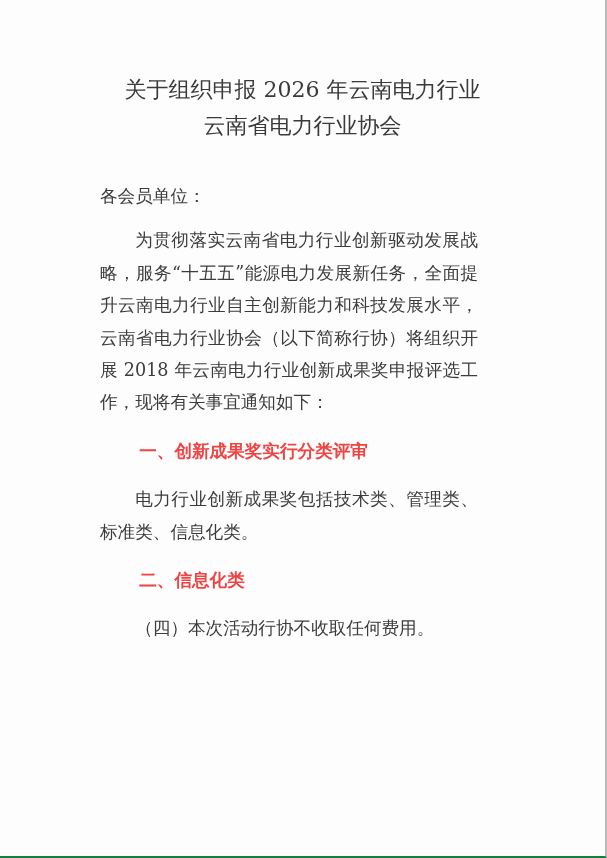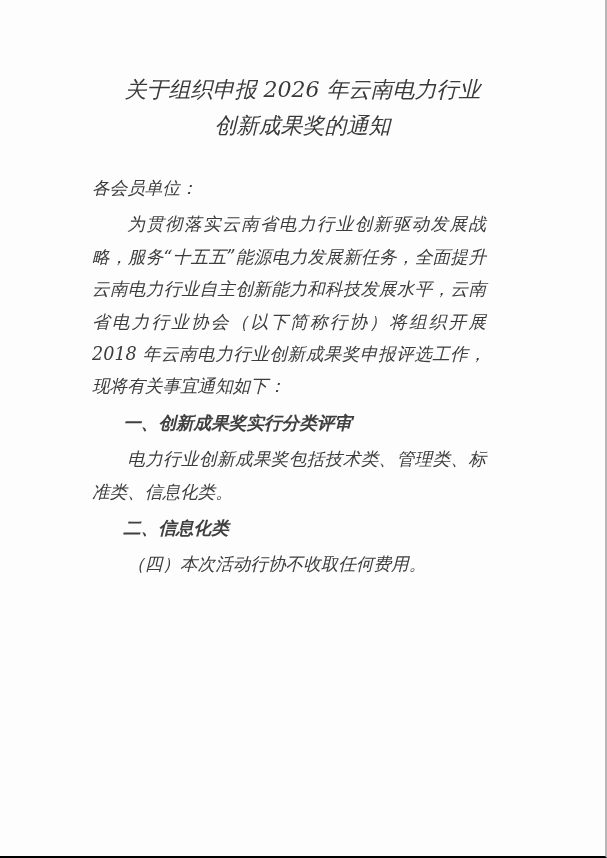--- a/index.html
+++ b/index.html
@@ -16,22 +16,21 @@
       color: #333;
     }
     .page {
       position: absolute;
       left: 0;
       top: 0;
       width: 605px;
       height: 856px;
       background: #fdfdfd;
       border-right: 2px solid #b8b8b8;
-      border-bottom: 2px solid #000000;
-      font-style: italic;
+      border-bottom: 2px solid #15803d;
     }
     .title-block {
       position: absolute;
       left: 0;
       top: 72px;
       width: 605px;
       text-align: center;
       font-size: 22px;
       line-height: 36px;
       color: #3a3a3a;
@@ -44,41 +43,41 @@
       position: absolute;
       left: 88px;
       top: 168px;
       width: 402px;
       font-size: 17.6px;
       line-height: 32.4px;
       color: #3c3c3c;
       text-align: justify;
     }
     .p {
-      margin: 4px;
+      margin: 12px;
       text-indent: 2em;
     }
     .p.noindent {
       text-indent: 0;
     }
     .h {
-      margin: 0;
+      margin: 16px;
       text-indent: 2em;
       font-weight: bold;
-      color: #404040;
+      color: #ef4444;
     }
   </style>
 </head>
 <body>
 
 <div class="page">
 
   <div class="title-block">
     <span class="title-line">关于组织申报 2026 年云南电力行业</span>
-    <span class="title-line">创新成果奖的通知</span>
+    <span class="title-line">云南省电力行业协会</span>
   </div>
 
   <div class="body">
     <p class="p noindent">各会员单位：</p>
     <p class="p">为贯彻落实云南省电力行业创新驱动发展战略，服务“十五五”能源电力发展新任务，全面提升云南电力行业自主创新能力和科技发展水平，云南省电力行业协会（以下简称行协）将组织开展 2018 年云南电力行业创新成果奖申报评选工作，现将有关事宜通知如下：</p>
 
     <p class="h">一、创新成果奖实行分类评审</p>
     <p class="p">电力行业创新成果奖包括技术类、管理类、标准类、信息化类。</p>
 
     <p class="h">二、信息化类</p>

